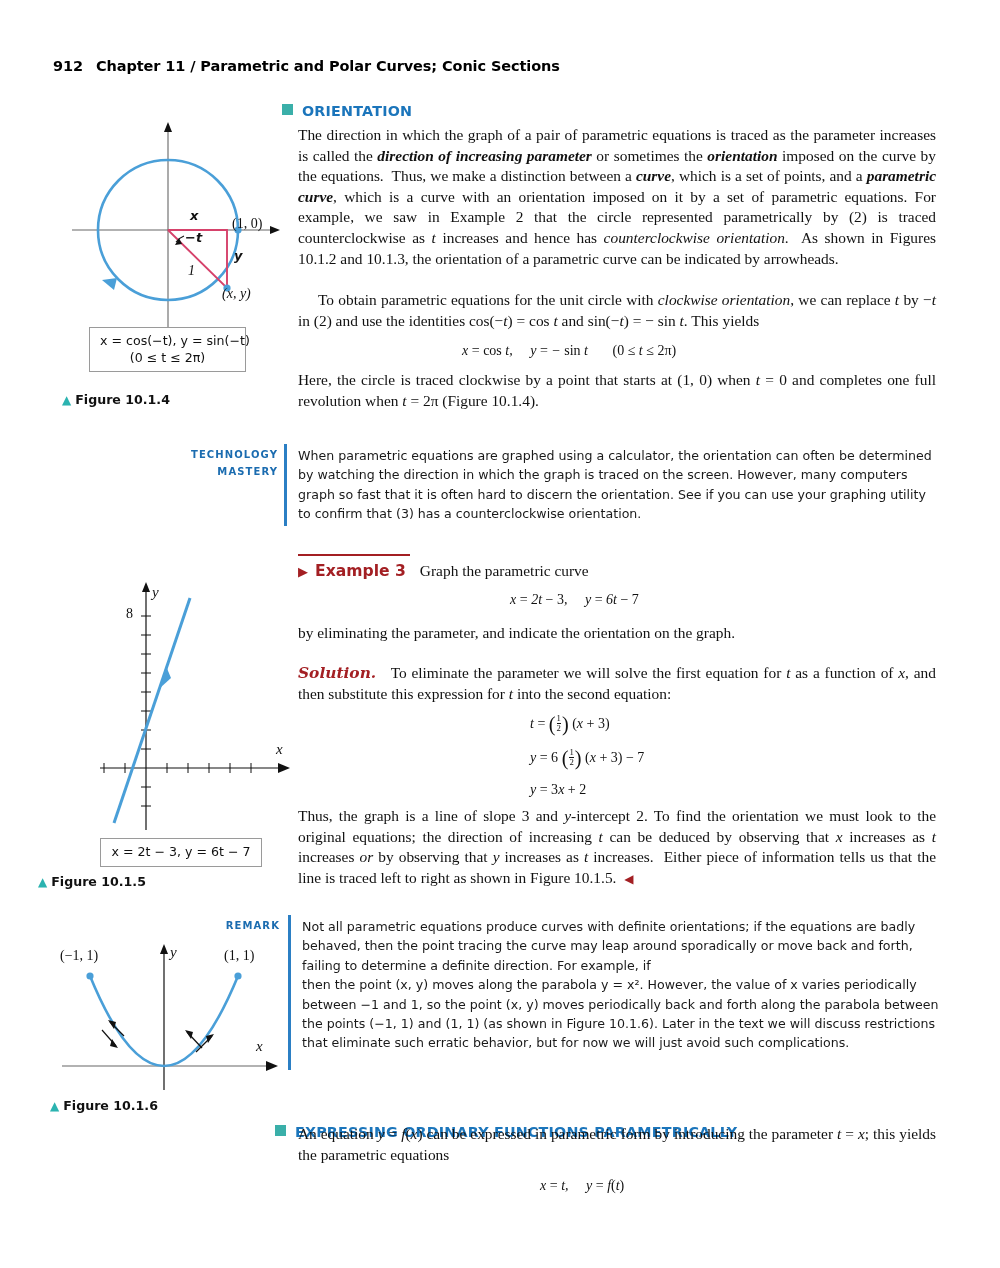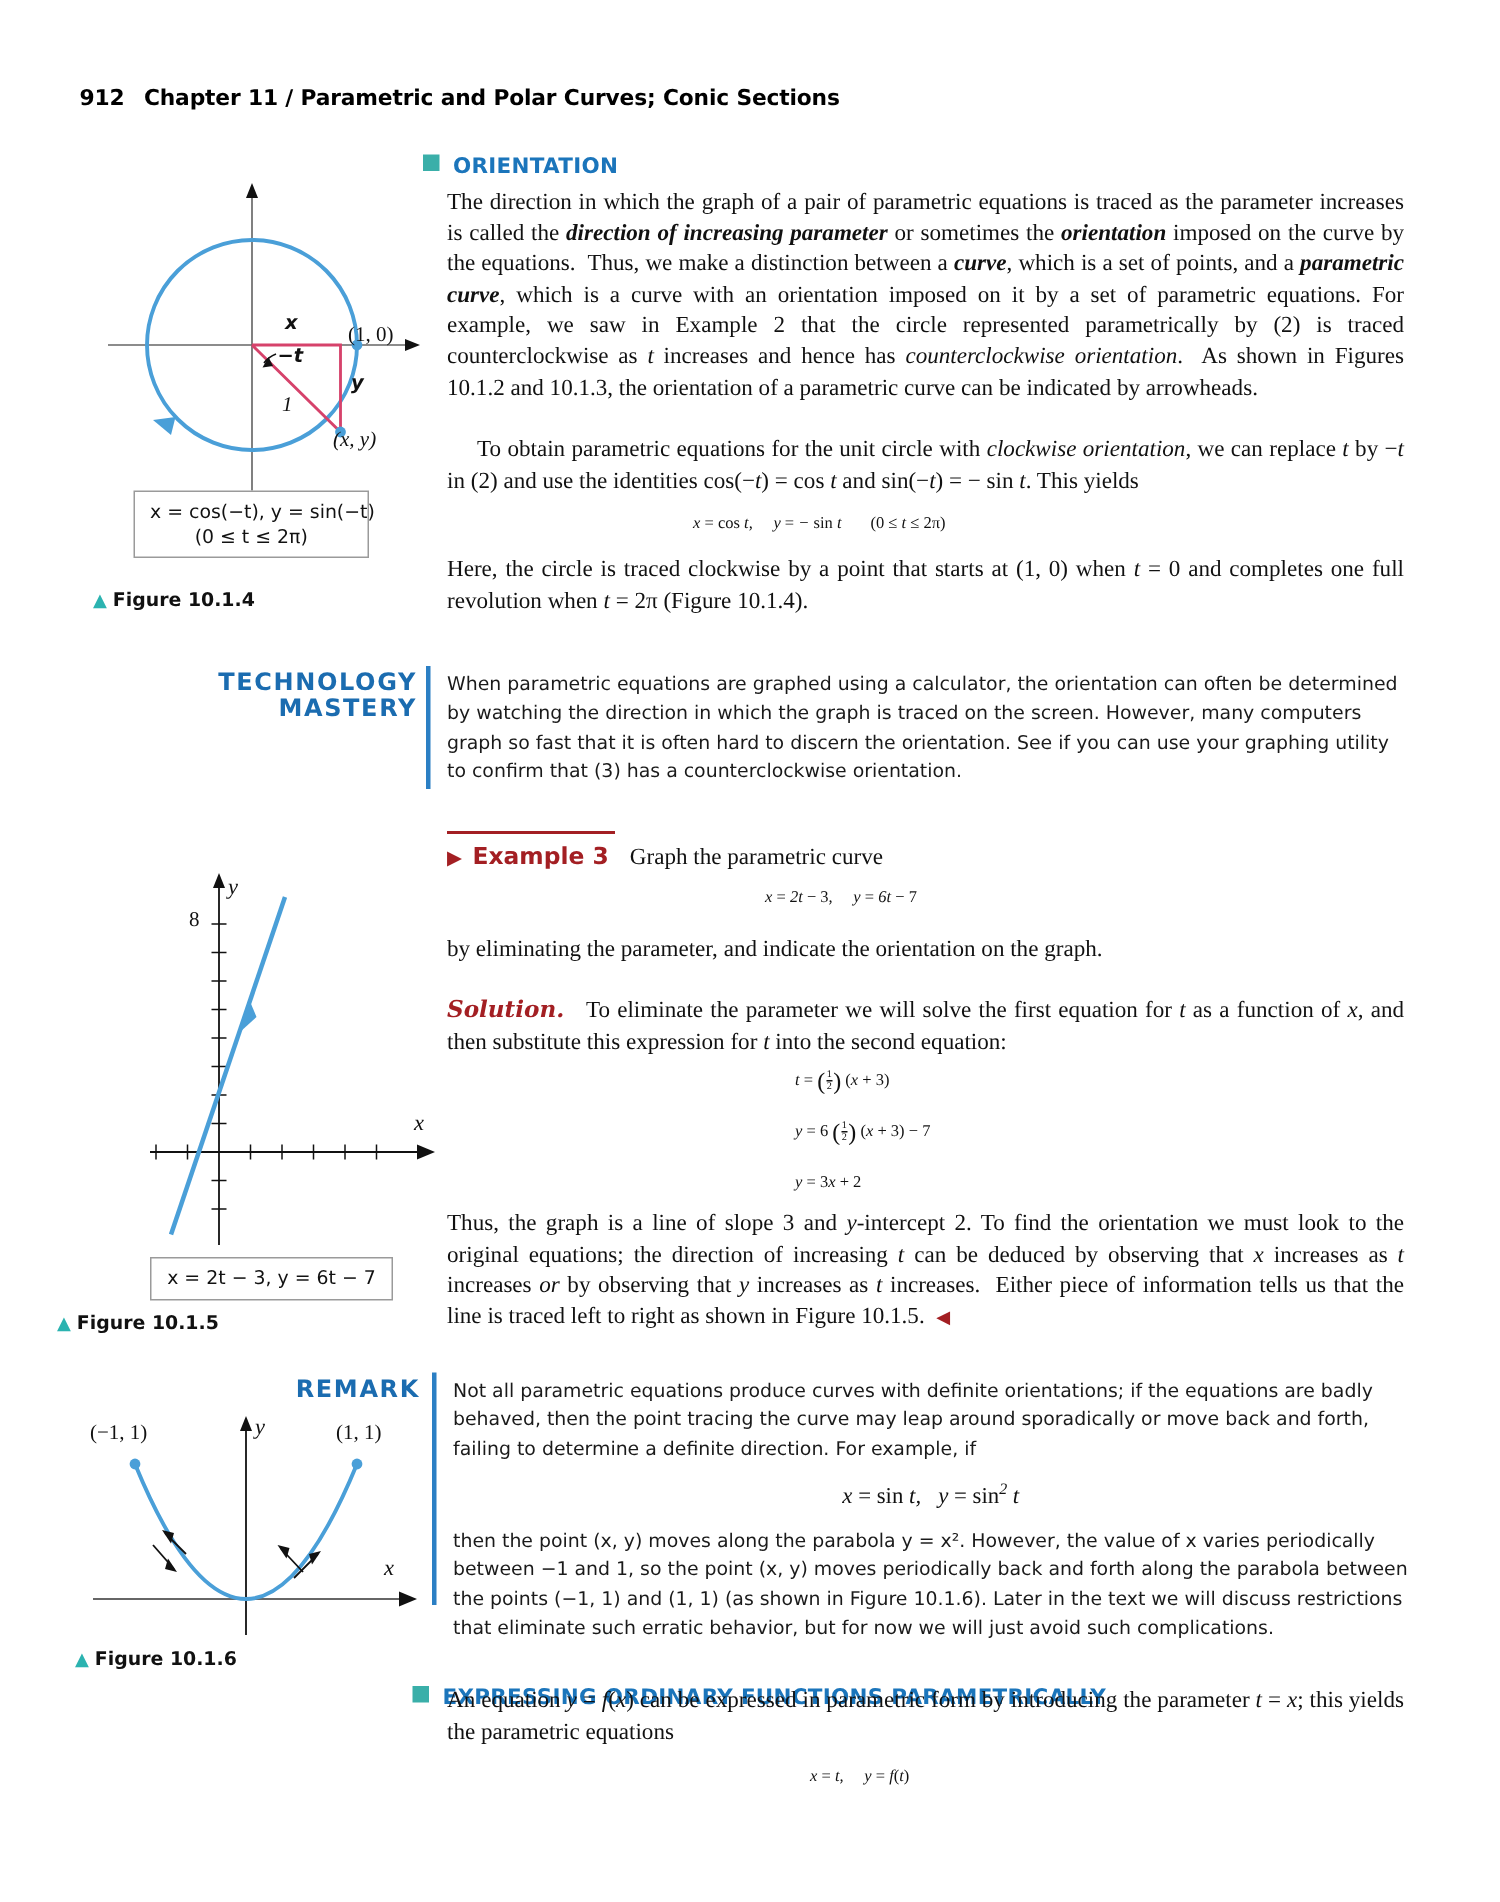--- a/index.html
+++ b/index.html
@@ -51,21 +51,21 @@
     width:11px; height:11px;
     background:#3aafa9;
     margin-right:9px;
     vertical-align:1px;
   }
 
   
   .eqn {
     position:absolute;
     font-family:"Liberation Serif", serif;
-    font-size:11px;
+    font-size:14px;
     font-style:italic;
     white-space:nowrap;
     color:#111;
   }
   .eqn .up { font-style:normal; }
   .frac {
     display:inline-block;
     vertical-align:-0.42em;
     text-align:center;
     font-size:0.62em;
@@ -81,21 +81,21 @@
   .sidenote {
     position:absolute;
     font-family:"DejaVu Sans", sans-serif;
   }
   .sidenote .lbl {
     position:absolute;
     right:0; top:0;
     text-align:right;
     color:#1b6cb0;
     font-weight:bold;
-    font-size:16px;
+    font-size:10px;
     letter-spacing:1.1px;
     line-height:17px;
     white-space:nowrap;
   }
   .sidenote .rule {
     position:absolute;
     width:3px;
     background:#2b7fc4;
   }
   .sidenote .txt {
@@ -338,23 +338,20 @@
 
 <div class="fig-caption" style="left:38px; top:874px;">
   <span class="tri">▲</span><span>Figure 10.1.5</span>
 </div>
 
 <div class="sidenote" style="left:222px; top:917px; width:718px;">
   <div class="lbl" style="right:660px; top:0;">REMARK</div>
   <div class="rule" style="left:66px; top:-2px; height:155px;"></div>
   <div class="txt" style="left:80px; top:0; width:637px;">
     <div>Not all parametric equations produce curves with definite orientations; if the equations are badly behaved, then the point tracing the curve may leap around sporadically or move back and forth, failing to determine a definite direction. For example, if</div>
-    <div class="eqline">
-      <i>x</i> <span class="up">=</span> <span class="up">sin</span> <i>t</i>,&nbsp;&nbsp; <i>y</i> <span class="up">=</span> <span class="up">sin</span><sup style="font-size:0.7em;">2</sup> <i>t</i>
-    </div>
     <div>then the point (x, y) moves along the parabola y = x². However, the value of x varies periodically between −1 and 1, so the point (x, y) moves periodically back and forth along the parabola between the points (−1, 1) and (1, 1) (as shown in Figure 10.1.6). Later in the text we will discuss restrictions that eliminate such erratic behavior, but for now we will just avoid such complications.</div>
   </div>
 </div>
 
 <div class="figure" style="left:48px; top:938px; width:240px; height:155px;">
   <svg width="240" height="155" viewBox="0 0 240 155">
 
     <line x1="14" y1="128" x2="218" y2="128" stroke="#666" stroke-width="1.2"></line>
     <polygon points="218,123 230,128 218,133" fill="#111"></polygon>
 

